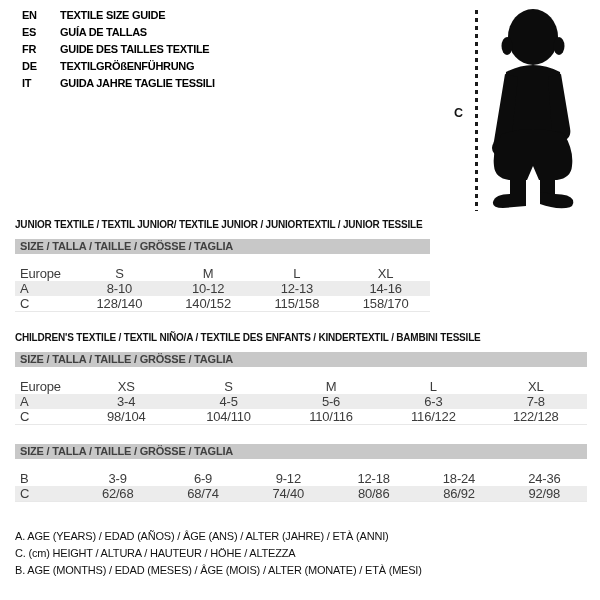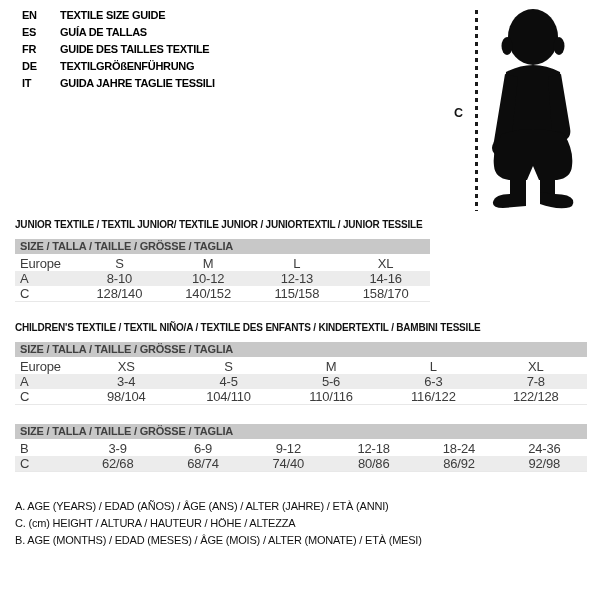--- a/index.html
+++ b/index.html
@@ -20,21 +20,21 @@
     font-weight:bold; color:#121212; }
   .silhouette { position:absolute; left:40px; top:2px; }
 
   
   .content { position:absolute; left:15px; top:218px; width:572px; }
   .section { margin-bottom:19px; }
   .section-title { font-size:10px; font-weight:bold; color:#111;
     letter-spacing:-0.2px; margin-bottom:8px; line-height:13px; }
   .size-bar { height:15px; line-height:15px; background:#c8c8c8; color:#404040;
     font-size:11px; font-weight:bold; padding-left:5px; letter-spacing:-0.2px;
-    margin-bottom:2px; }
+    margin-bottom:12px; }
   table { width:100%; border-collapse:collapse; table-layout:fixed;
     font-size:13px; color:#3c3c3c; border-bottom:1px solid #e8e8e8; }
   td { height:15px; text-align:center; padding:0; font-weight:normal;
     letter-spacing:-0.2px; }
   td.rowlabel { text-align:left; padding-left:5px; width:60px; }
   tr.shaded { background:#ececec; }
   .section.narrow .size-bar, .section.narrow table { width:415px; }
 
   
   .footnotes { margin-top:26px; }

